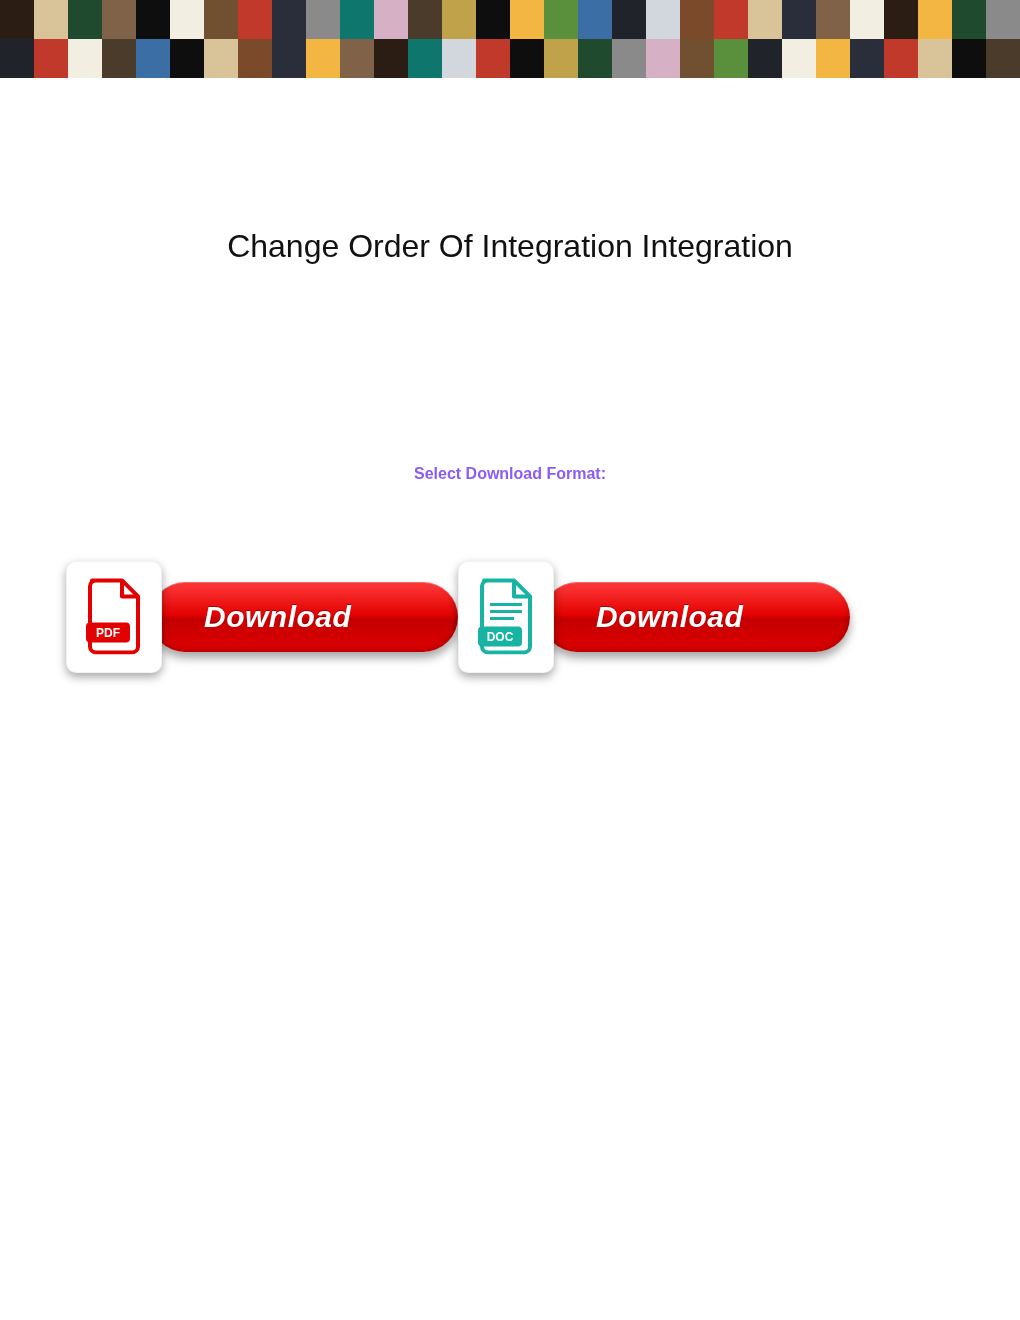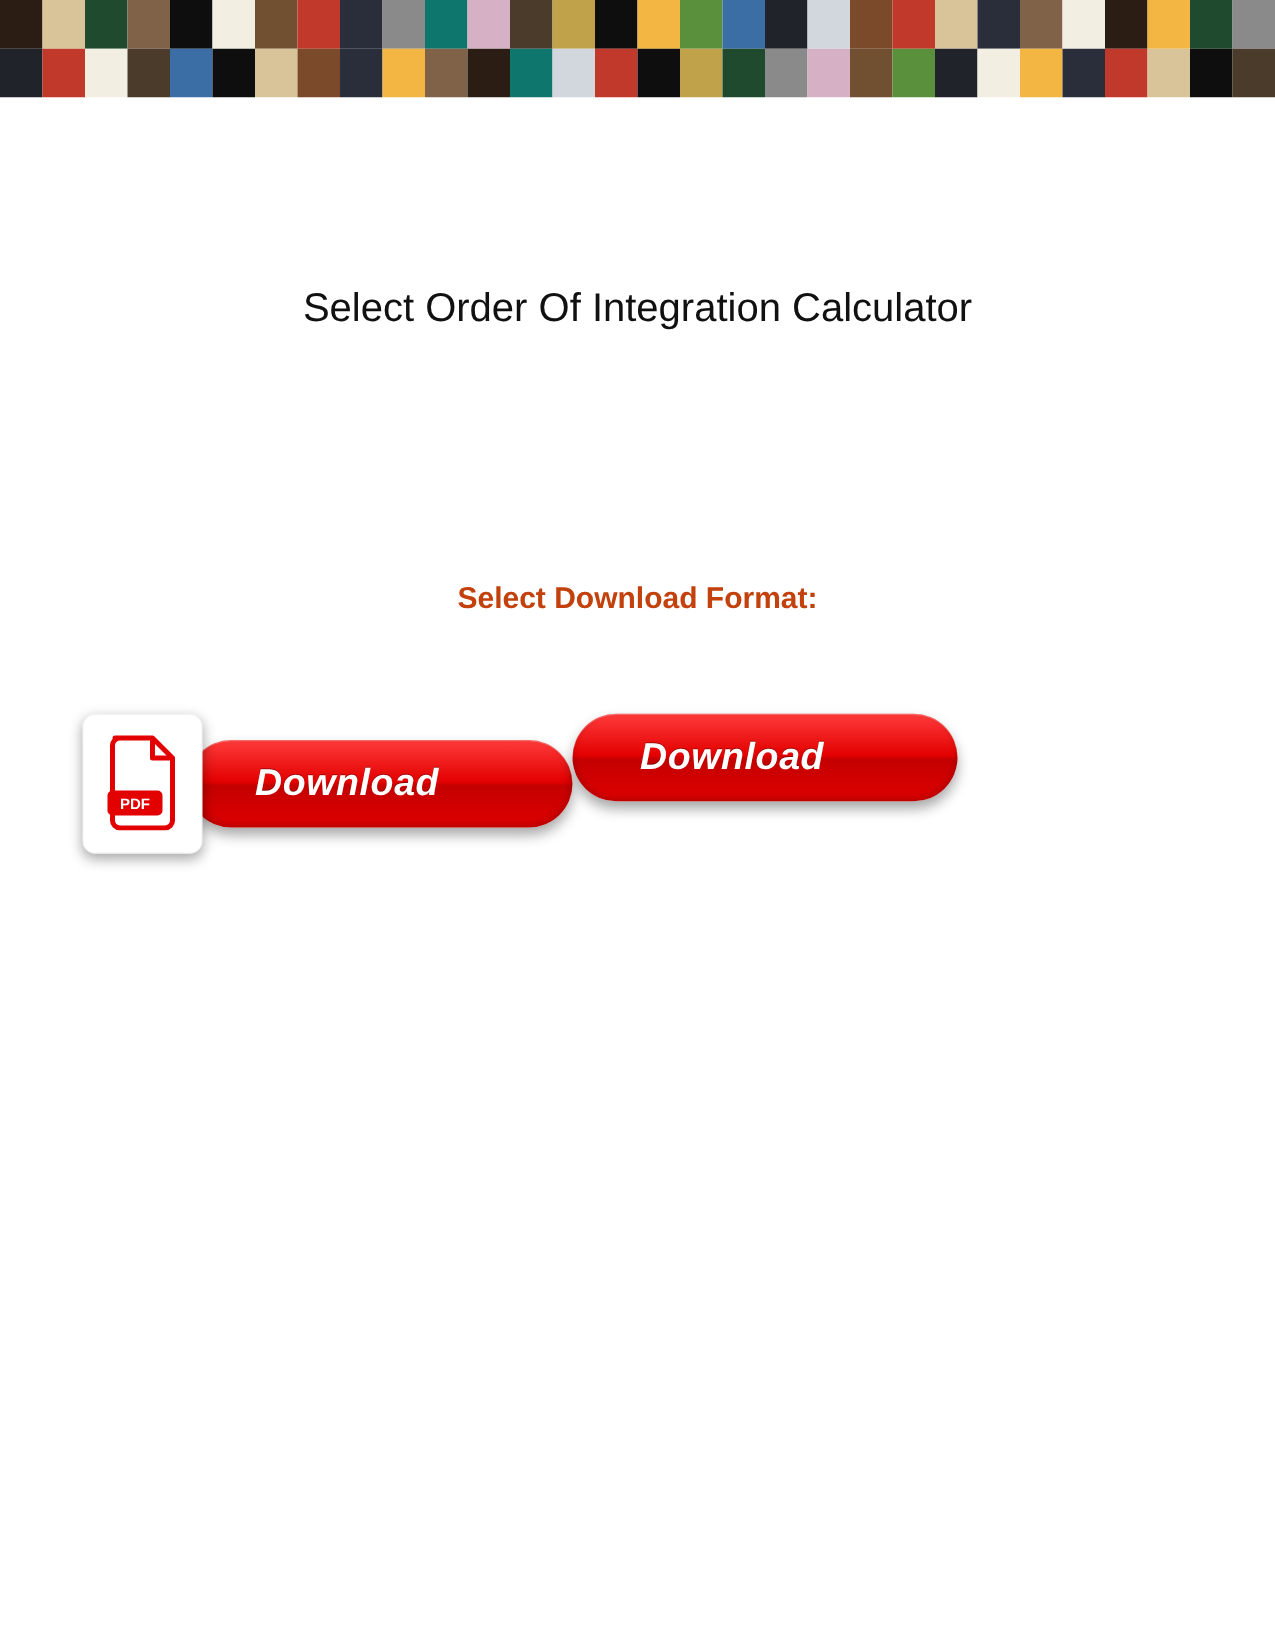--- a/index.html
+++ b/index.html
@@ -39,23 +39,23 @@
     text-align: center;
     font-size: 32px;
     font-weight: 400;
     color: #111;
     margin-top: 150px;
     margin-bottom: 0;
   }
 
   .select-label {
     text-align: center;
-    font-size: 24px;
+    font-size: 16px;
     font-weight: 700;
-    color: #c2410c;
+    color: #8b5cf6;
     margin-top: 200px;
     margin-bottom: 0;
   }
 
   .buttons-row {
     display: flex;
     align-items: flex-start;
     margin: 78px 66px 0 66px;
   }
 
@@ -166,21 +166,21 @@
     <span class="tile c17"></span>
     <span class="tile c5"></span>
     <span class="tile c14"></span>
     <span class="tile c8"></span>
     <span class="tile c7"></span>
     <span class="tile c1"></span>
     <span class="tile c4"></span>
     <span class="tile c12"></span>
 </div>
 
-<h1 class="page-title">Select Order Of Integration Calculator</h1>
+<h1 class="page-title">Change Order Of Integration Integration</h1>
 
 <h2 class="select-label">Select Download Format:</h2>
 
 <div class="buttons-row">
 
   <div class="dl-group">
     <div class="file-tile">
       <svg width="64" height="78" viewBox="0 0 64 78">
 
         <path d="M10 4 H40 L56 20 V70 a6 6 0 0 1 -6 6 H14 a6 6 0 0 1 -6 -6 V10 a6 6 0 0 1 6 -6 Z" fill="#ffffff" stroke="#e30000" stroke-width="4" stroke-linejoin="round"></path>
@@ -189,18 +189,31 @@
         <rect x="4" y="46" width="44" height="20" rx="4" fill="#e30000"></rect>
         <text x="26" y="61" text-anchor="middle" font-family="Arial" font-size="12" font-weight="700" fill="#ffffff">PDF</text>
       </svg>
     </div>
     <div class="dl-btn pdf-btn">
       <span class="label">Download</span>
     </div>
   </div>
 
   <div class="dl-group">
+    <div class="file-tile">
+      <svg width="64" height="78" viewBox="0 0 64 78">
+        <path d="M10 4 H40 L56 20 V70 a6 6 0 0 1 -6 6 H14 a6 6 0 0 1 -6 -6 V10 a6 6 0 0 1 6 -6 Z" fill="#ffffff" stroke="#17b3a3" stroke-width="4" stroke-linejoin="round"></path>
+        <path d="M40 4 V20 H56" fill="none" stroke="#17b3a3" stroke-width="4" stroke-linejoin="round"></path>
+
+        <line x1="16" y1="28" x2="48" y2="28" stroke="#17b3a3" stroke-width="3"></line>
+        <line x1="16" y1="35" x2="48" y2="35" stroke="#17b3a3" stroke-width="3"></line>
+        <line x1="16" y1="42" x2="40" y2="42" stroke="#17b3a3" stroke-width="3"></line>
+
+        <rect x="4" y="50" width="44" height="20" rx="4" fill="#17b3a3"></rect>
+        <text x="26" y="65" text-anchor="middle" font-family="Arial" font-size="12" font-weight="700" fill="#ffffff">DOC</text>
+      </svg>
+    </div>
     <div class="dl-btn doc-btn">
       <span class="label">Download</span>
     </div>
   </div>
 
 </div>
 
 </body></html>

